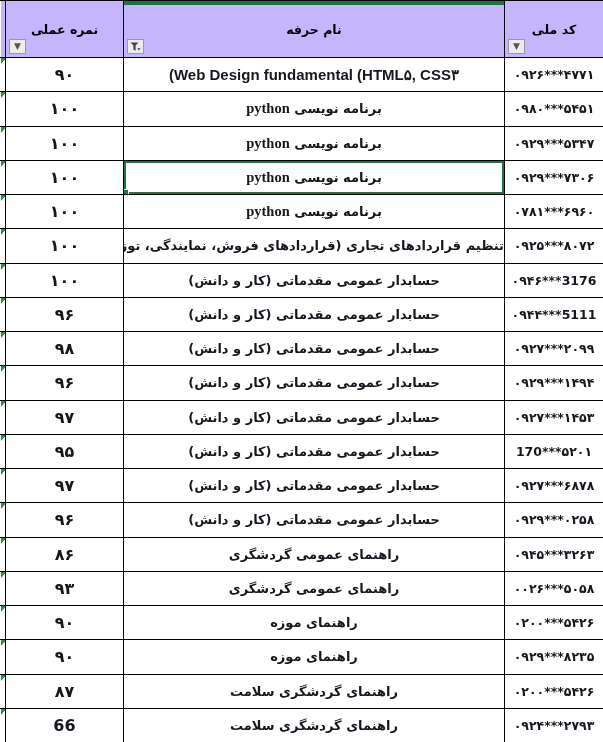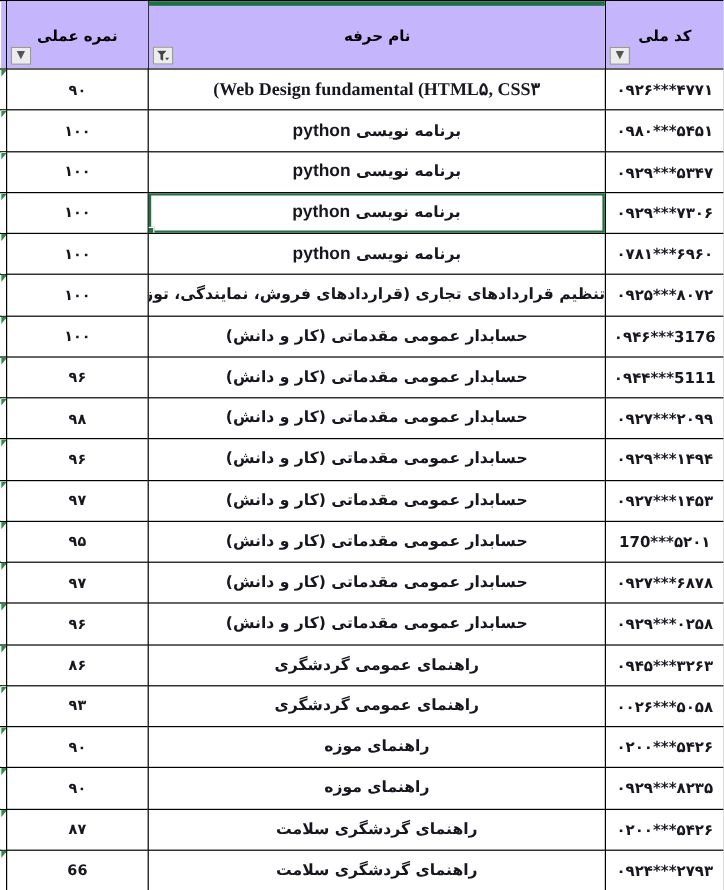--- a/index.html
+++ b/index.html
@@ -59,31 +59,31 @@
   }
   
   tr.data-row{height:34.25px;}
   td.cell-sliver{position:relative;}
   td.cell-sliver .corner-tri{
     position:absolute;top:0;left:0;
     width:0;height:0;
     border-top:6px solid #2a8f47;
     border-right:5px solid transparent;
   }
-  td.cell-score{font-size:12px;direction:ltr;}
+  td.cell-score{font-size:16px;direction:ltr;}
   td.cell-code{font-size:12.5px;direction:ltr;letter-spacing:.3px;}
   td.cell-name{font-size:13px;direction:rtl;}
   td.cell-name .latin{
-    font-family:Liberation Sans, sans-serif;
+    font-family:Liberation Serif, serif;
     font-size:14.5px;
   }
   
   tr.data-row:first-child td.cell-name{
     direction:ltr;
-    font-family:Liberation Serif, serif;
+    font-family:Liberation Sans, sans-serif;
     font-size:15px;
   }
   
   tr.selected-row td.cell-name{
     box-shadow:inset 0 0 0 2px #217346, 0 0 0 1px #217346;
     position:relative;
   }
   tr.selected-row td.cell-name .fill-handle{
     position:absolute;left:-2px;bottom:-2px;
     width:5px;height:5px;

